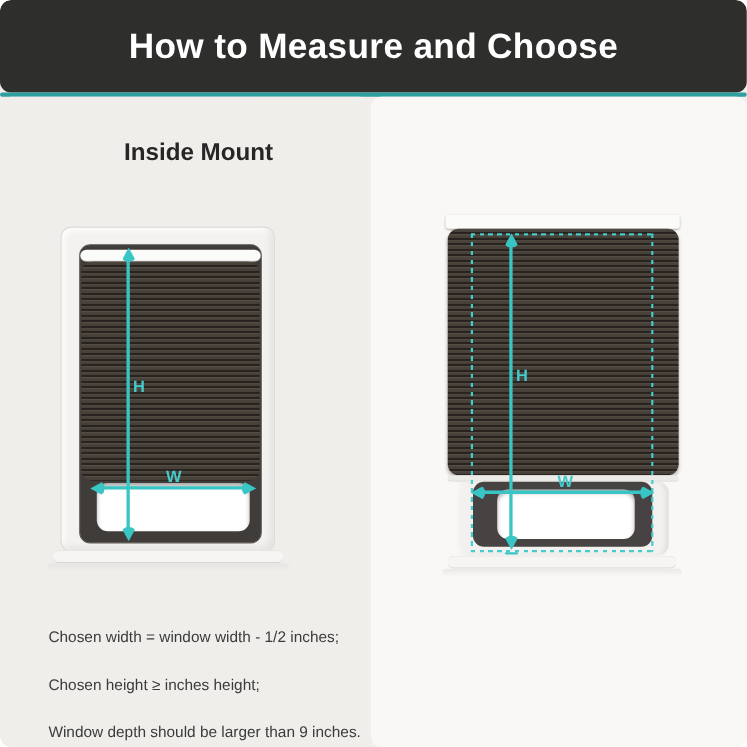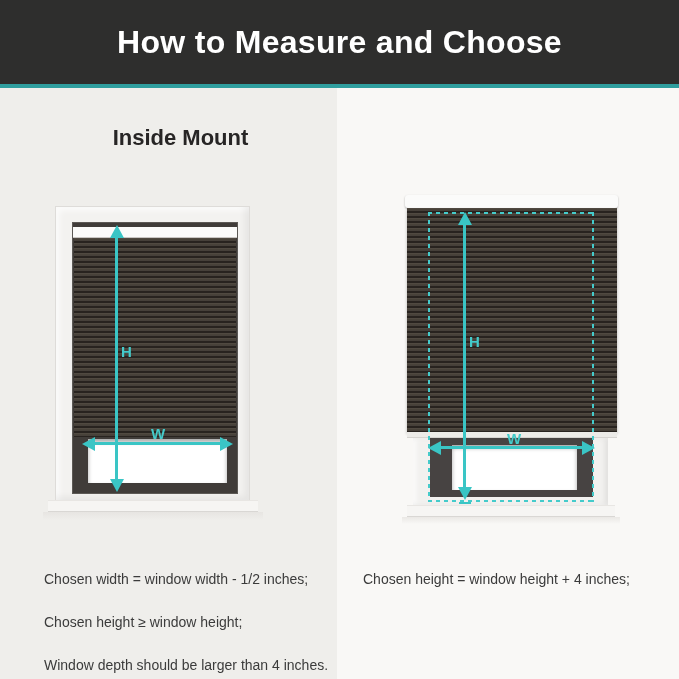--- a/index.html
+++ b/index.html
@@ -1,15 +1,15 @@
 <!DOCTYPE html>
 <html><head>
 <meta charset="utf-8">
 <style>
-  * { box-sizing: border-box; }
+  * { box-sizing: border-box; border-radius: 10px; }
   html,body { margin:0; padding:0; }
   body { font-family:"Liberation Sans", sans-serif; }
   .canvas { position:relative; width:679px; height:679px; overflow:hidden; background:#efeeeb; }
 
   
   .topbar { position:absolute; left:0; top:0; width:679px; height:84px; background:#2e2e2d;
             display:flex; align-items:center; justify-content:center; }
   .topbar h1 { margin:0; color:#ffffff; font-size:32px; font-weight:700; letter-spacing:.3px; }
   .accent-line { position:absolute; left:0; top:84px; width:679px; height:4px; background:#2f9e9e; }
 
@@ -121,22 +121,22 @@
       <div class="harrow dl-arrow-w">
         <div class="ah left"></div>
         <div class="shaft"></div>
         <div class="ah right"></div>
       </div>
       <span class="measure-label dl-label-w">W</span>
     </div>
 
     <div class="notes notes-left">
       <p>Chosen width = window width - 1/2 inches;</p>
-      <p>Chosen height ≥ window height;</p>
-      <p>Window depth should be larger than 4 inches.</p>
+      <p>Chosen height ≥ inches height;</p>
+      <p>Window depth should be larger than 9 inches.</p>
     </div>
   </section>
 
   <section class="panel panel-right">
 
     <div class="diagram-right">
       <div class="dr-headrail"></div>
       <div class="dr-blind blind-texture"></div>
       <div class="dr-bottomrail"></div>
       <div class="dr-frame"></div>
@@ -160,17 +160,16 @@
 
       <div class="harrow dr-arrow-w">
         <div class="ah left"></div>
         <div class="shaft"></div>
         <div class="ah right"></div>
       </div>
       <span class="measure-label dr-label-w">W</span>
     </div>
 
     <div class="notes notes-right">
-      <p>Chosen height = window height + 4 inches;</p>
     </div>
   </section>
 
 </div>
 
 </body></html>

